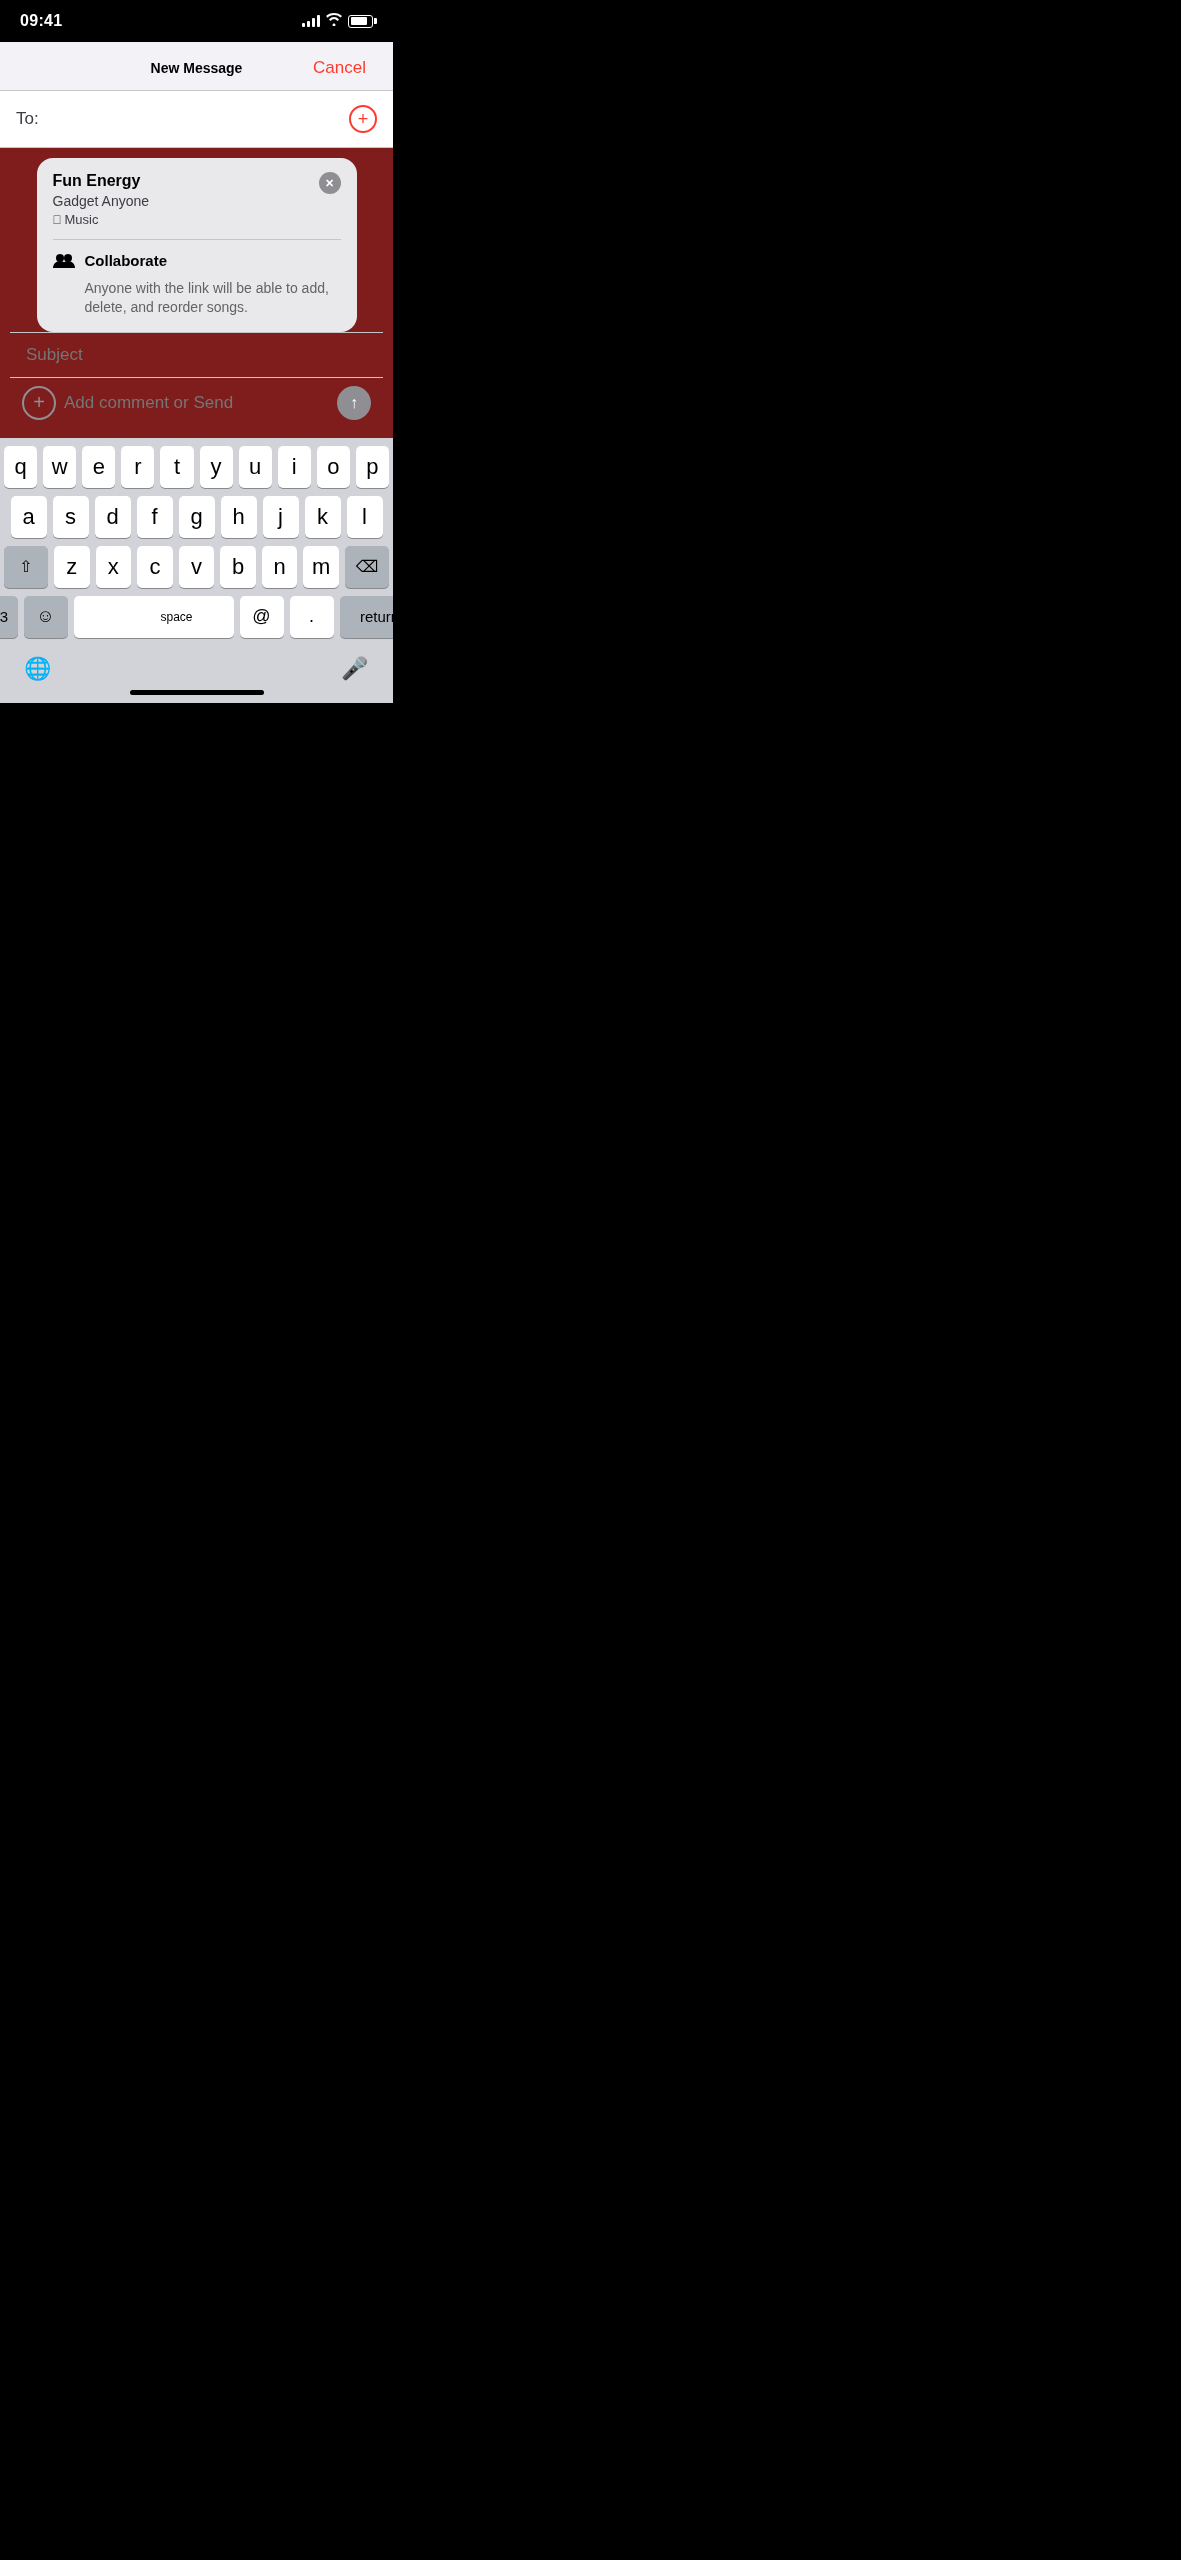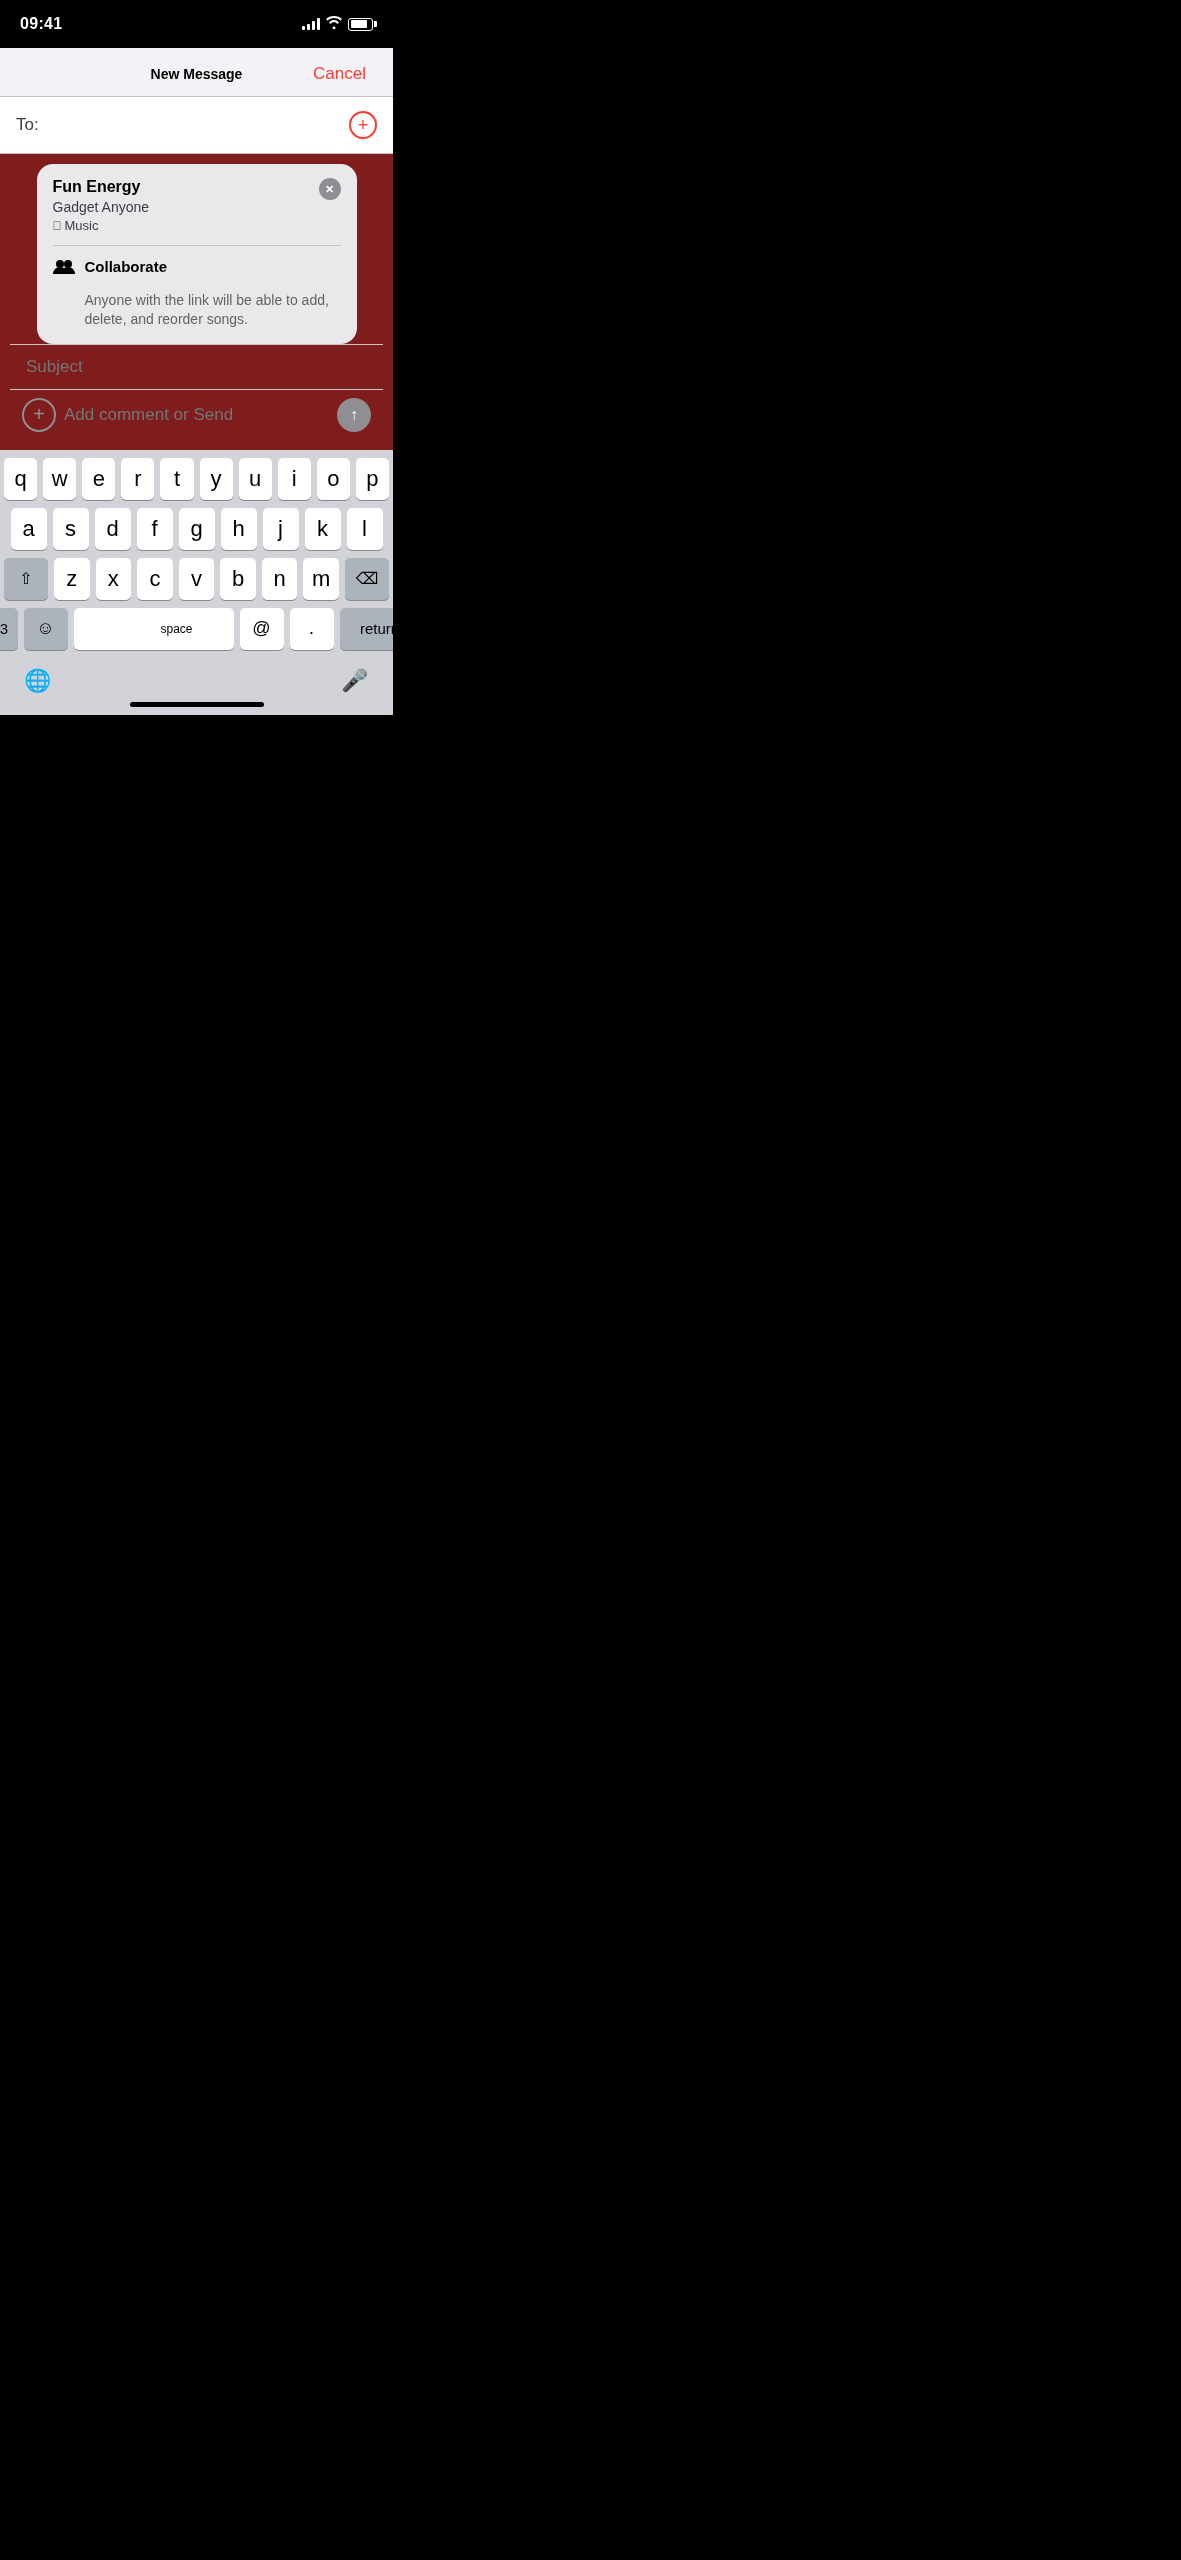--- a/index.html
+++ b/index.html
@@ -9,21 +9,21 @@
       width: 393px;
       min-height: 852px;
       background: #000;
       font-family: -apple-system, 'SF Pro Display', 'Helvetica Neue', Arial, sans-serif;
       overflow-x: hidden;
     }
 
     
     .status-bar {
       background: #000;
-      height: 48px;
+      height: 42px;
       display: flex;
       align-items: center;
       justify-content: space-between;
       padding: 0 20px;
       color: #fff;
     }
 
     .status-time {
       font-size: 16px;
       font-weight: 600;
@@ -251,21 +251,21 @@
     }
 
     .collaborate-text-wrapper {
       flex: 1;
     }
 
     .collaborate-title {
       font-size: 15px;
       font-weight: 600;
       color: #000;
-      margin-bottom: 16px;
+      margin-bottom: 10px;
     }
 
     .collaborate-desc {
       font-size: 14px;
       color: #636366;
       line-height: 1.4;
     }
 
     
     .subject-field {

